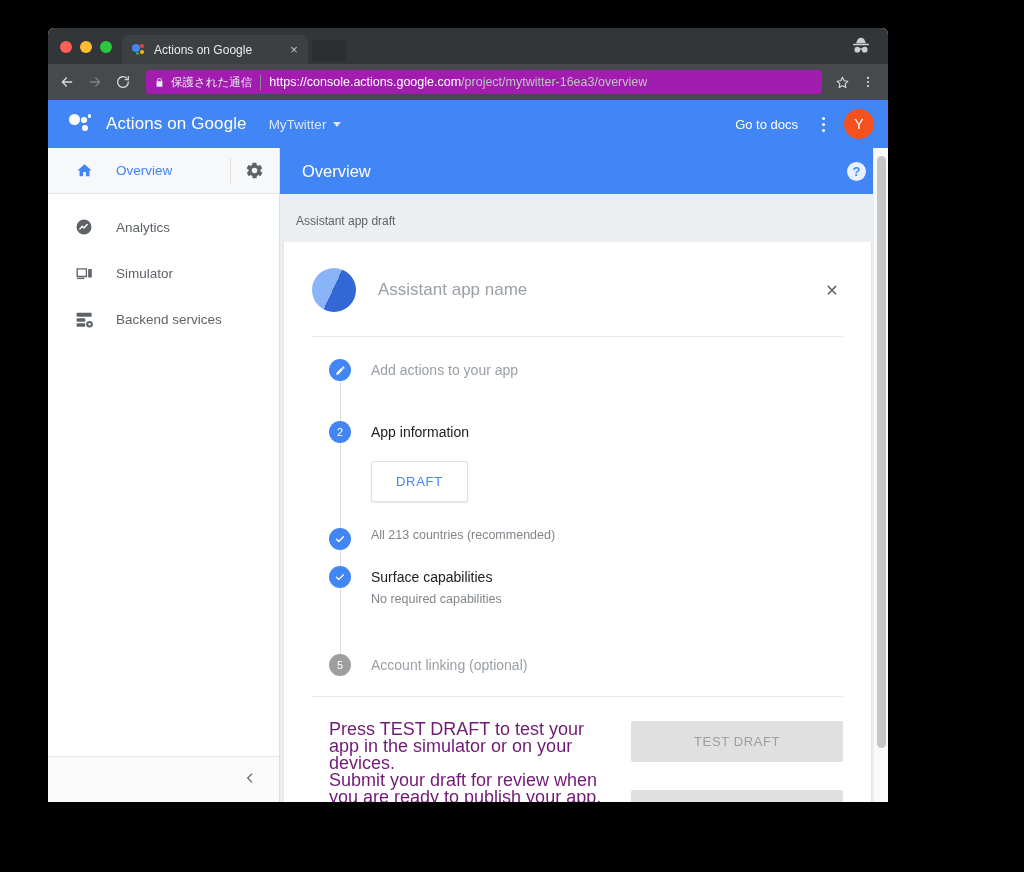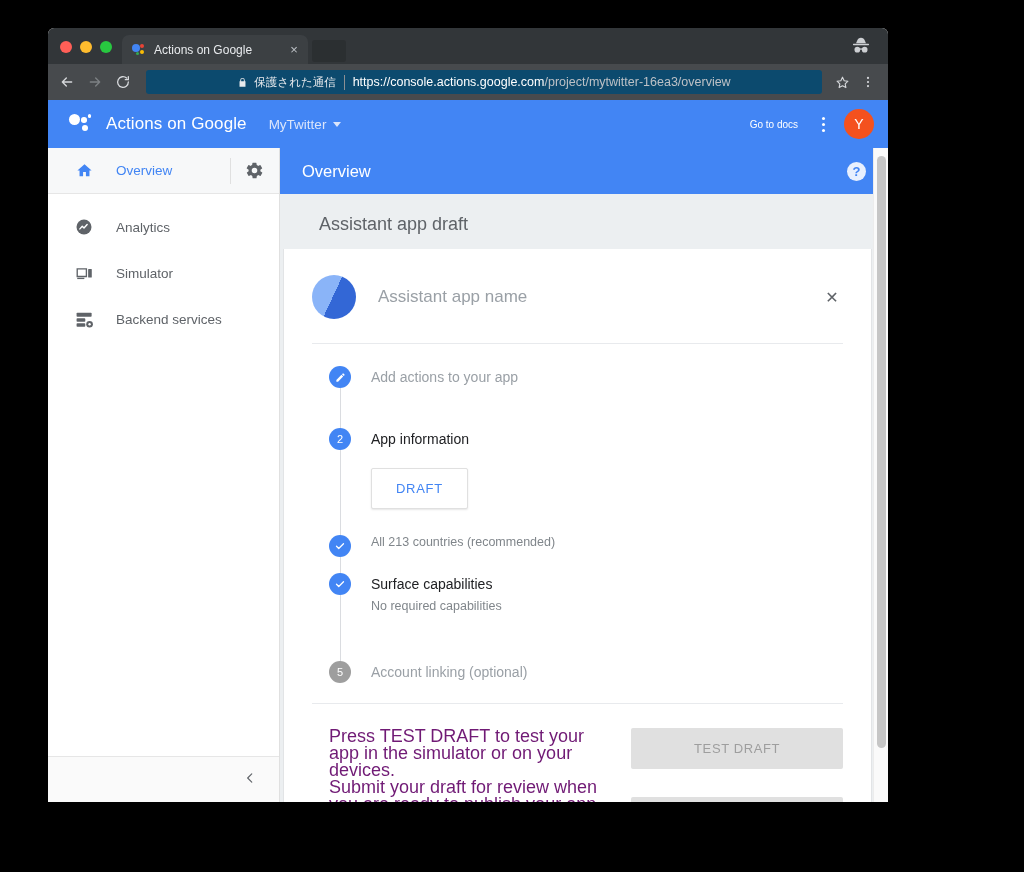--- a/index.html
+++ b/index.html
@@ -102,28 +102,27 @@
   .nav-btn {
     width: 26px; height: 26px;
     display: flex; align-items: center; justify-content: center;
     color: #d6d8db;
   }
   .nav-btn.disabled { color: #7d8184; }
   .omnibox {
     flex: 1;
     height: 24px;
     margin: 0 6px 0 8px;
-    background: #0c4a6e;
+    background: #a21caf;
     border-radius: 3px;
     display: flex;
     align-items: center;
     padding: 0 8px;
     gap: 6px;
     overflow: hidden;
-    justify-content: center;
   }
   .lock-icon { flex: none; color: #e8eaed; }
   .secure-label {
     color: #e8eaed; font-size: 11.5px;
     white-space: nowrap;
   }
   .omni-sep {
     width: 1px; height: 15px; background: #8b8f93; flex: none;
     margin: 0 2px;
   }
@@ -160,21 +159,21 @@
     font-size: 13.5px;
     color: #dbe5fb;
   }
   .caret-down {
     width: 0; height: 0;
     border-left: 4.5px solid transparent;
     border-right: 4.5px solid transparent;
     border-top: 5px solid #dbe5fb;
   }
   .appbar-spacer { flex: 1; }
-  .docs-link { font-size: 10px; color: #fff; margin-right: 14px; }
+  .docs-link { font-size: 13px; color: #fff; margin-right: 14px; }
   .kebab {
     width: 22px; height: 26px;
     display: flex; flex-direction: column; align-items: center; justify-content: center;
     gap: 3px; margin-right: 10px;
   }
   .kebab i { width: 3px; height: 3px; background: #fff; border-radius: 50%; display: block; }
   .avatar {
     width: 30px; height: 30px; border-radius: 50%;
     background: #f4511e;
     color: #fff;
@@ -233,23 +232,22 @@
   .page-title { font-size: 16.5px; flex: 1; }
   .help-icon {
     width: 19px; height: 19px; border-radius: 50%;
     background: rgba(255,255,255,.88);
     color: #4285f4;
     font-size: 13px; font-weight: bold;
     display: flex; align-items: center; justify-content: center;
   }
   .breadcrumb {
     padding: 20px 0 14px 16px;
-    font-size: 18px;
+    font-size: 12px;
     color: #5f6368;
-    margin-left: 23px;
   }
   .card {
     margin: 0 16px 0 3px;
     background: #fff;
     border: 1px solid #e2e4e6;
     border-top: none;
     min-height: 566px;
     padding: 0 28px;
   }
   .card-head {

